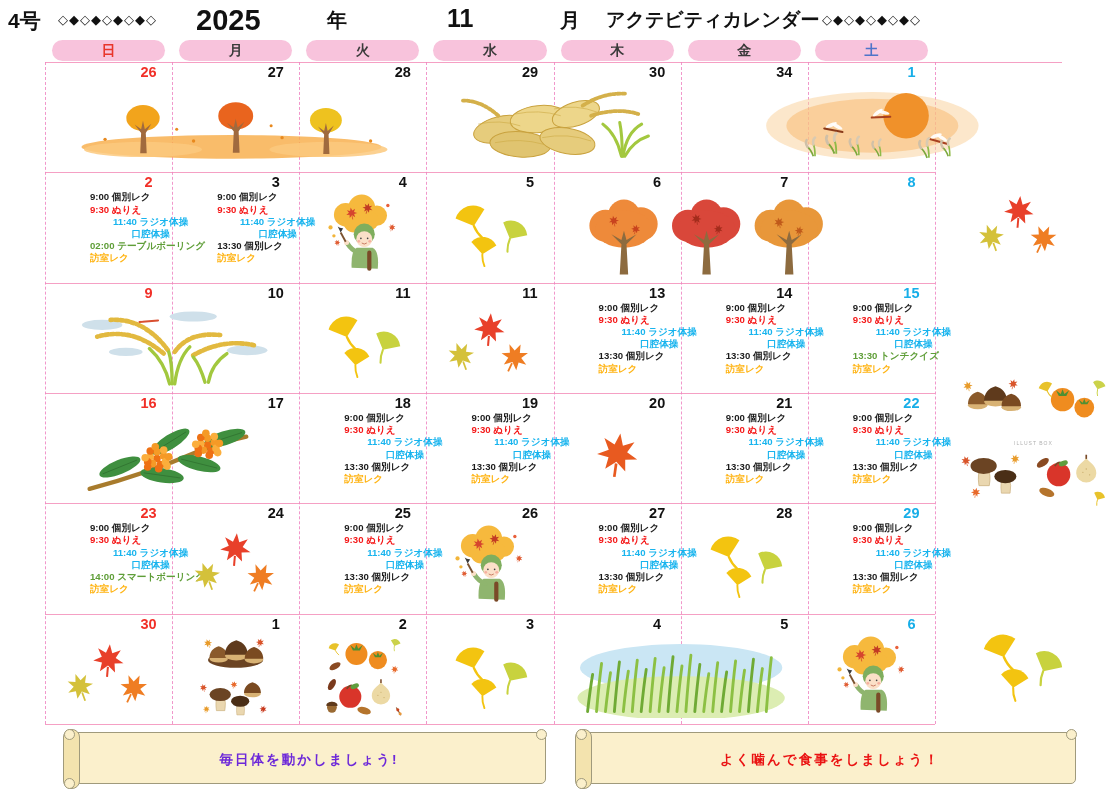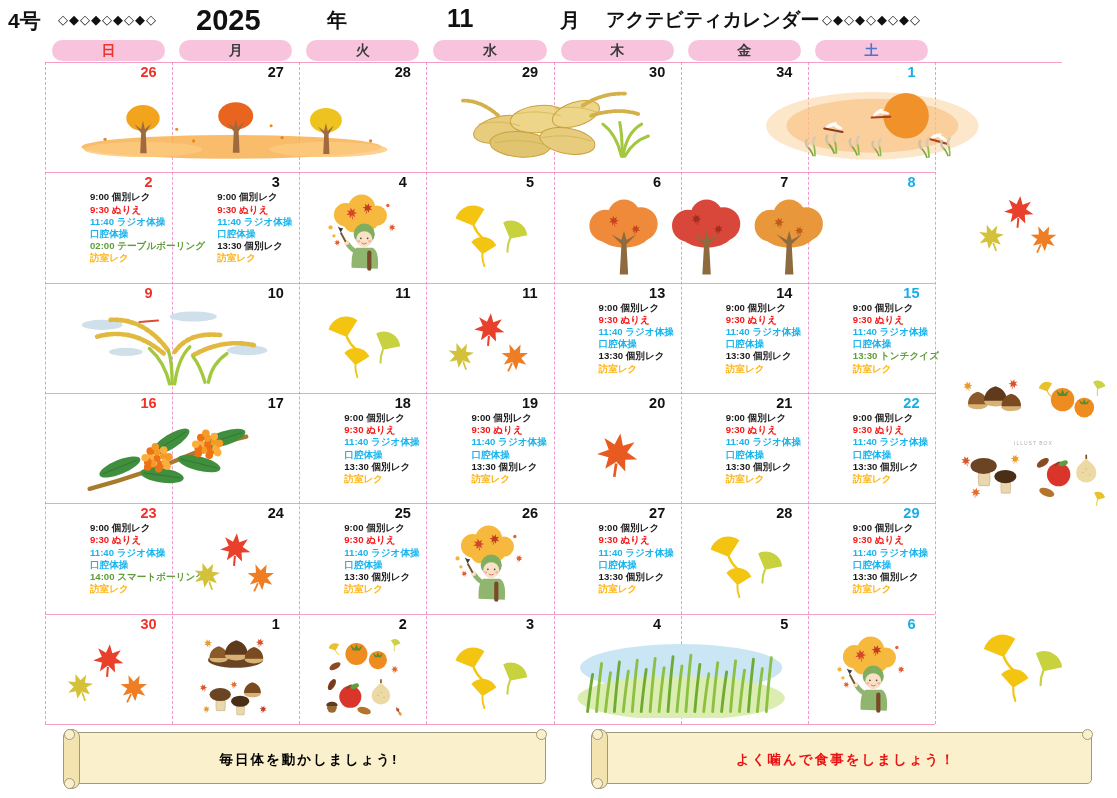--- a/index.html
+++ b/index.html
@@ -10,21 +10,21 @@
         display:flex;align-items:center;justify-content:center;
         font-size:14px;font-weight:700;}
   .hline{position:absolute;height:0;border-top:1.8px solid var(--line-solid);}
   .vline{position:absolute;width:0;border-left:1.6px dashed var(--line-dashed);opacity:.85;}
   .cell{position:absolute;margin-left:40px;}
   .date{width:100%;text-align:center;font-size:14.5px;font-weight:800;margin-top:2px;}
   .d-sun{color:var(--date-sun);} .d-sat{color:var(--date-sat);} .d-wk{color:#111;}
   .sched{position:absolute;top:19px;left:5px;right:1px;}
   .sline{font-size:9.6px;font-weight:700;line-height:12.2px;white-space:nowrap;letter-spacing:0;}
   .c-black{color:var(--sched-black);} .c-red{color:var(--sched-red);}
-  .c-cyan{color:var(--sched-cyan);} .c-green{color:var(--sched-green);}
+  .c-cyan{color:var(--sched-cyan);text-align:center;} .c-green{color:var(--sched-green);}
   .c-orange{color:var(--sched-orange);}
   .art{position:absolute;pointer-events:none;}
   .art svg{width:100%;height:100%;display:block;}
   .banner{position:absolute;top:729px;height:62px;}
   .scroll-body{position:absolute;left:9px;right:9px;top:3px;bottom:7px;background:var(--banner-bg);
         border:1.5px solid var(--banner-border);border-radius:5px;}
   .roll-left{position:absolute;left:0;top:0;bottom:2px;width:15px;background:#f3e3ae;
         border:1.5px solid var(--banner-border);border-radius:8px;}
   .curl{position:absolute;width:9px;height:9px;border:1.5px solid var(--banner-border);
         border-radius:50%;background:var(--banner-bg);}
@@ -302,23 +302,23 @@
     </div>
 
   <div class="watermark" style="left:1014px;top:440px;">ILLUST BOX</div>
 
   <div class="banner" style="left:63px;width:492px;">
     <div class="scroll-body"></div>
     <div class="roll-left"></div>
     <div class="curl" style="left:1px;top:0px;"></div>
     <div class="curl" style="left:1px;bottom:2px;"></div>
     <div class="curl" style="right:8px;top:0px;"></div>
-    <div class="banner-text" style="color: #000000;">毎日体を動かしましょう!</div>
+    <div class="banner-text" style="color: #6d28d9;">毎日体を動かしましょう!</div>
   </div>
-  <div class="banner" style="left:591px;width:510px;">
+  <div class="banner" style="left:575px;width:510px;">
     <div class="scroll-body"></div>
     <div class="roll-left"></div>
     <div class="curl" style="left:1px;top:0px;"></div>
     <div class="curl" style="left:1px;bottom:2px;"></div>
     <div class="curl" style="right:8px;top:0px;"></div>
     <div class="banner-text" style="color: rgb(234, 18, 18);">よく噛んで食事をしましょう！</div>
   </div>
 <div class="art" style="left: 49px; top: 82px; width: 373.429px; height: 84.3px;">
       <svg viewBox="0 0 380 100">
         <ellipse cx="185" cy="77" rx="178" ry="14" fill="#f7ab45" opacity="0.8"></ellipse>

